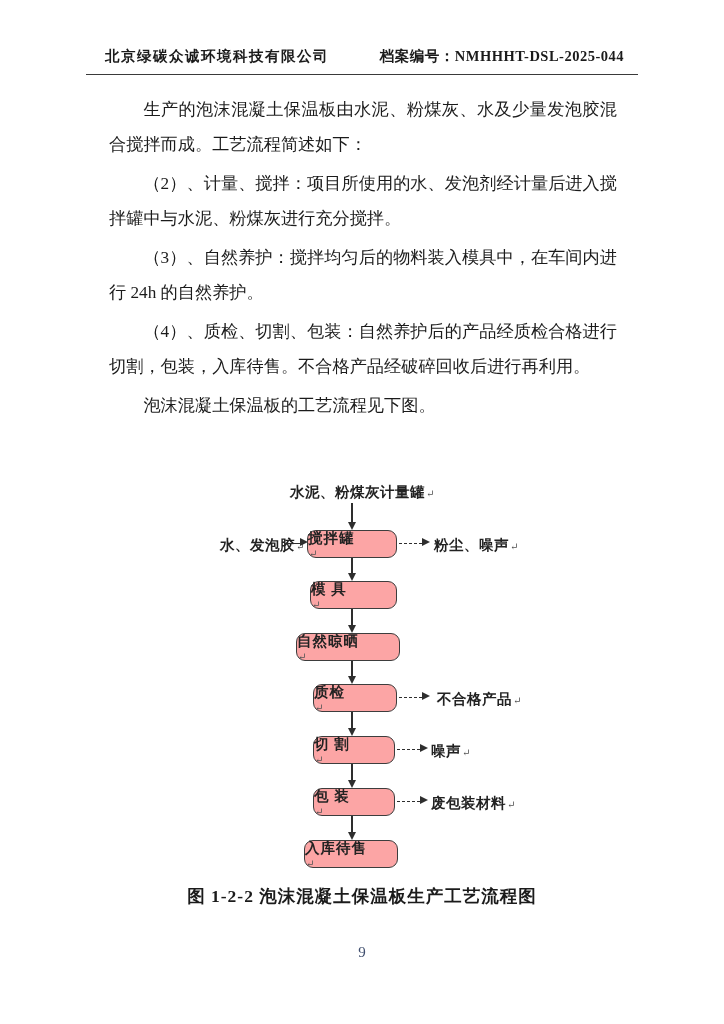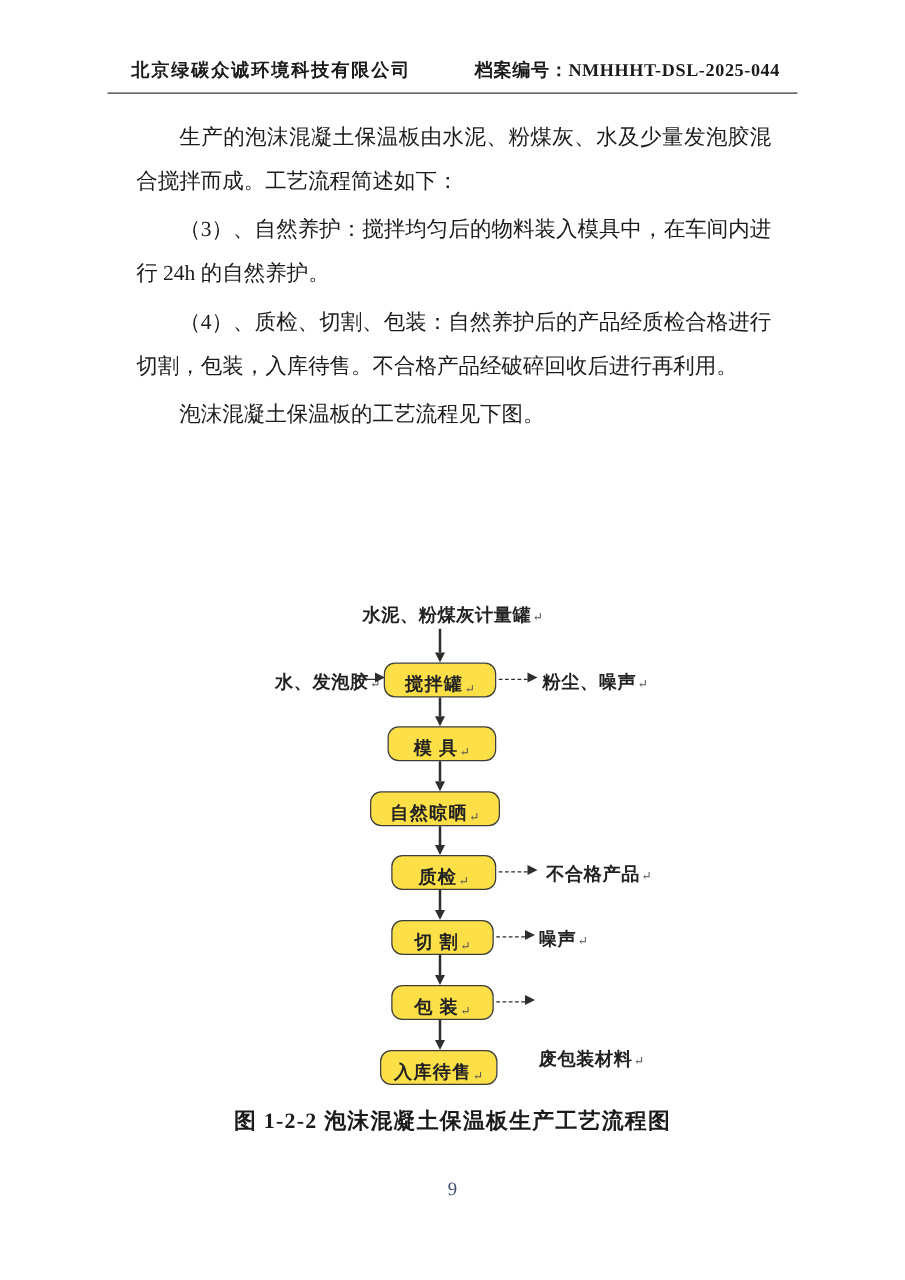--- a/index.html
+++ b/index.html
@@ -36,24 +36,25 @@
   .body-text p { margin:4px; text-indent:2em; }
 
   
   .flow { position:absolute; left:0; top:0; width:724px; height:1024px; }
   .flabel {
     position:absolute; font-size:14.5px; font-weight:700;
     letter-spacing:0.5px; white-space:nowrap; color:#222;
   }
   .fbox {
     position:absolute; box-sizing:border-box;
-    border:1.7px solid #3d3d3d; border-radius:9px; background:#fde047;
-    display:flex; align-items:flex-end; justify-content:center;
+    border:1.7px solid #3d3d3d; border-radius:9px; background:#fca5a5;
+    display:flex; align-items:flex-start; justify-content:center;
     font-size:14.5px; font-weight:700; letter-spacing:1px; color:#222;
     white-space:nowrap;
+    flex-direction:column;
   }
   .rmark {
     font-size:10px; font-weight:400; color:#555;
     margin-left:1px; letter-spacing:0;
   }
   .varrow { position:absolute; left:351px; width:1.7px; background:#2e2e2e; }
   .varrow .head {
     position:absolute; left:50%; bottom:-8px; transform:translateX(-50%);
     width:0; height:0;
     border-left:4.5px solid transparent; border-right:4.5px solid transparent;
@@ -83,20 +84,21 @@
 <body>
 
 <div class="page">
 
   <div class="hdr-company">北京绿碳众诚环境科技有限公司</div>
   <div class="hdr-archive">档案编号：NMHHHT-DSL-2025-044</div>
   <div class="hdr-rule"></div>
 
   <div class="body-text">
     <p>生产的泡沫混凝土保温板由水泥、粉煤灰、水及少量发泡胶混合搅拌而成。工艺流程简述如下：</p>
+    <p>（2）、计量、搅拌：项目所使用的水、发泡剂经计量后进入搅拌罐中与水泥、粉煤灰进行充分搅拌。</p>
     <p>（3）、自然养护：搅拌均匀后的物料装入模具中，在车间内进行 24h 的自然养护。</p>
     <p>（4）、质检、切割、包装：自然养护后的产品经质检合格进行切割，包装，入库待售。不合格产品经破碎回收后进行再利用。</p>
     <p>泡沫混凝土保温板的工艺流程见下图。</p>
   </div>
 
   <div class="flow">
 
     <div class="flabel" style="left:290px; top:483px;">
       <span>水泥、粉煤灰计量罐</span><span class="rmark">↵</span>
     </div>
@@ -174,21 +176,21 @@
 
     <div class="flabel" style="left:434px; top:536px;">
       <span>粉尘、噪声</span><span class="rmark">↵</span>
     </div>
     <div class="flabel" style="left:437px; top:690px;">
       <span>不合格产品</span><span class="rmark">↵</span>
     </div>
     <div class="flabel" style="left:431px; top:742px;">
       <span>噪声</span><span class="rmark">↵</span>
     </div>
-    <div class="flabel" style="left:431px; top:838px;">
+    <div class="flabel" style="left:431px; top:794px;">
       <span>废包装材料</span><span class="rmark">↵</span>
     </div>
 
   </div>
 
   <div class="caption">图 1-2-2 泡沫混凝土保温板生产工艺流程图</div>
 
   <div class="page-num">9</div>
 
 </div>

